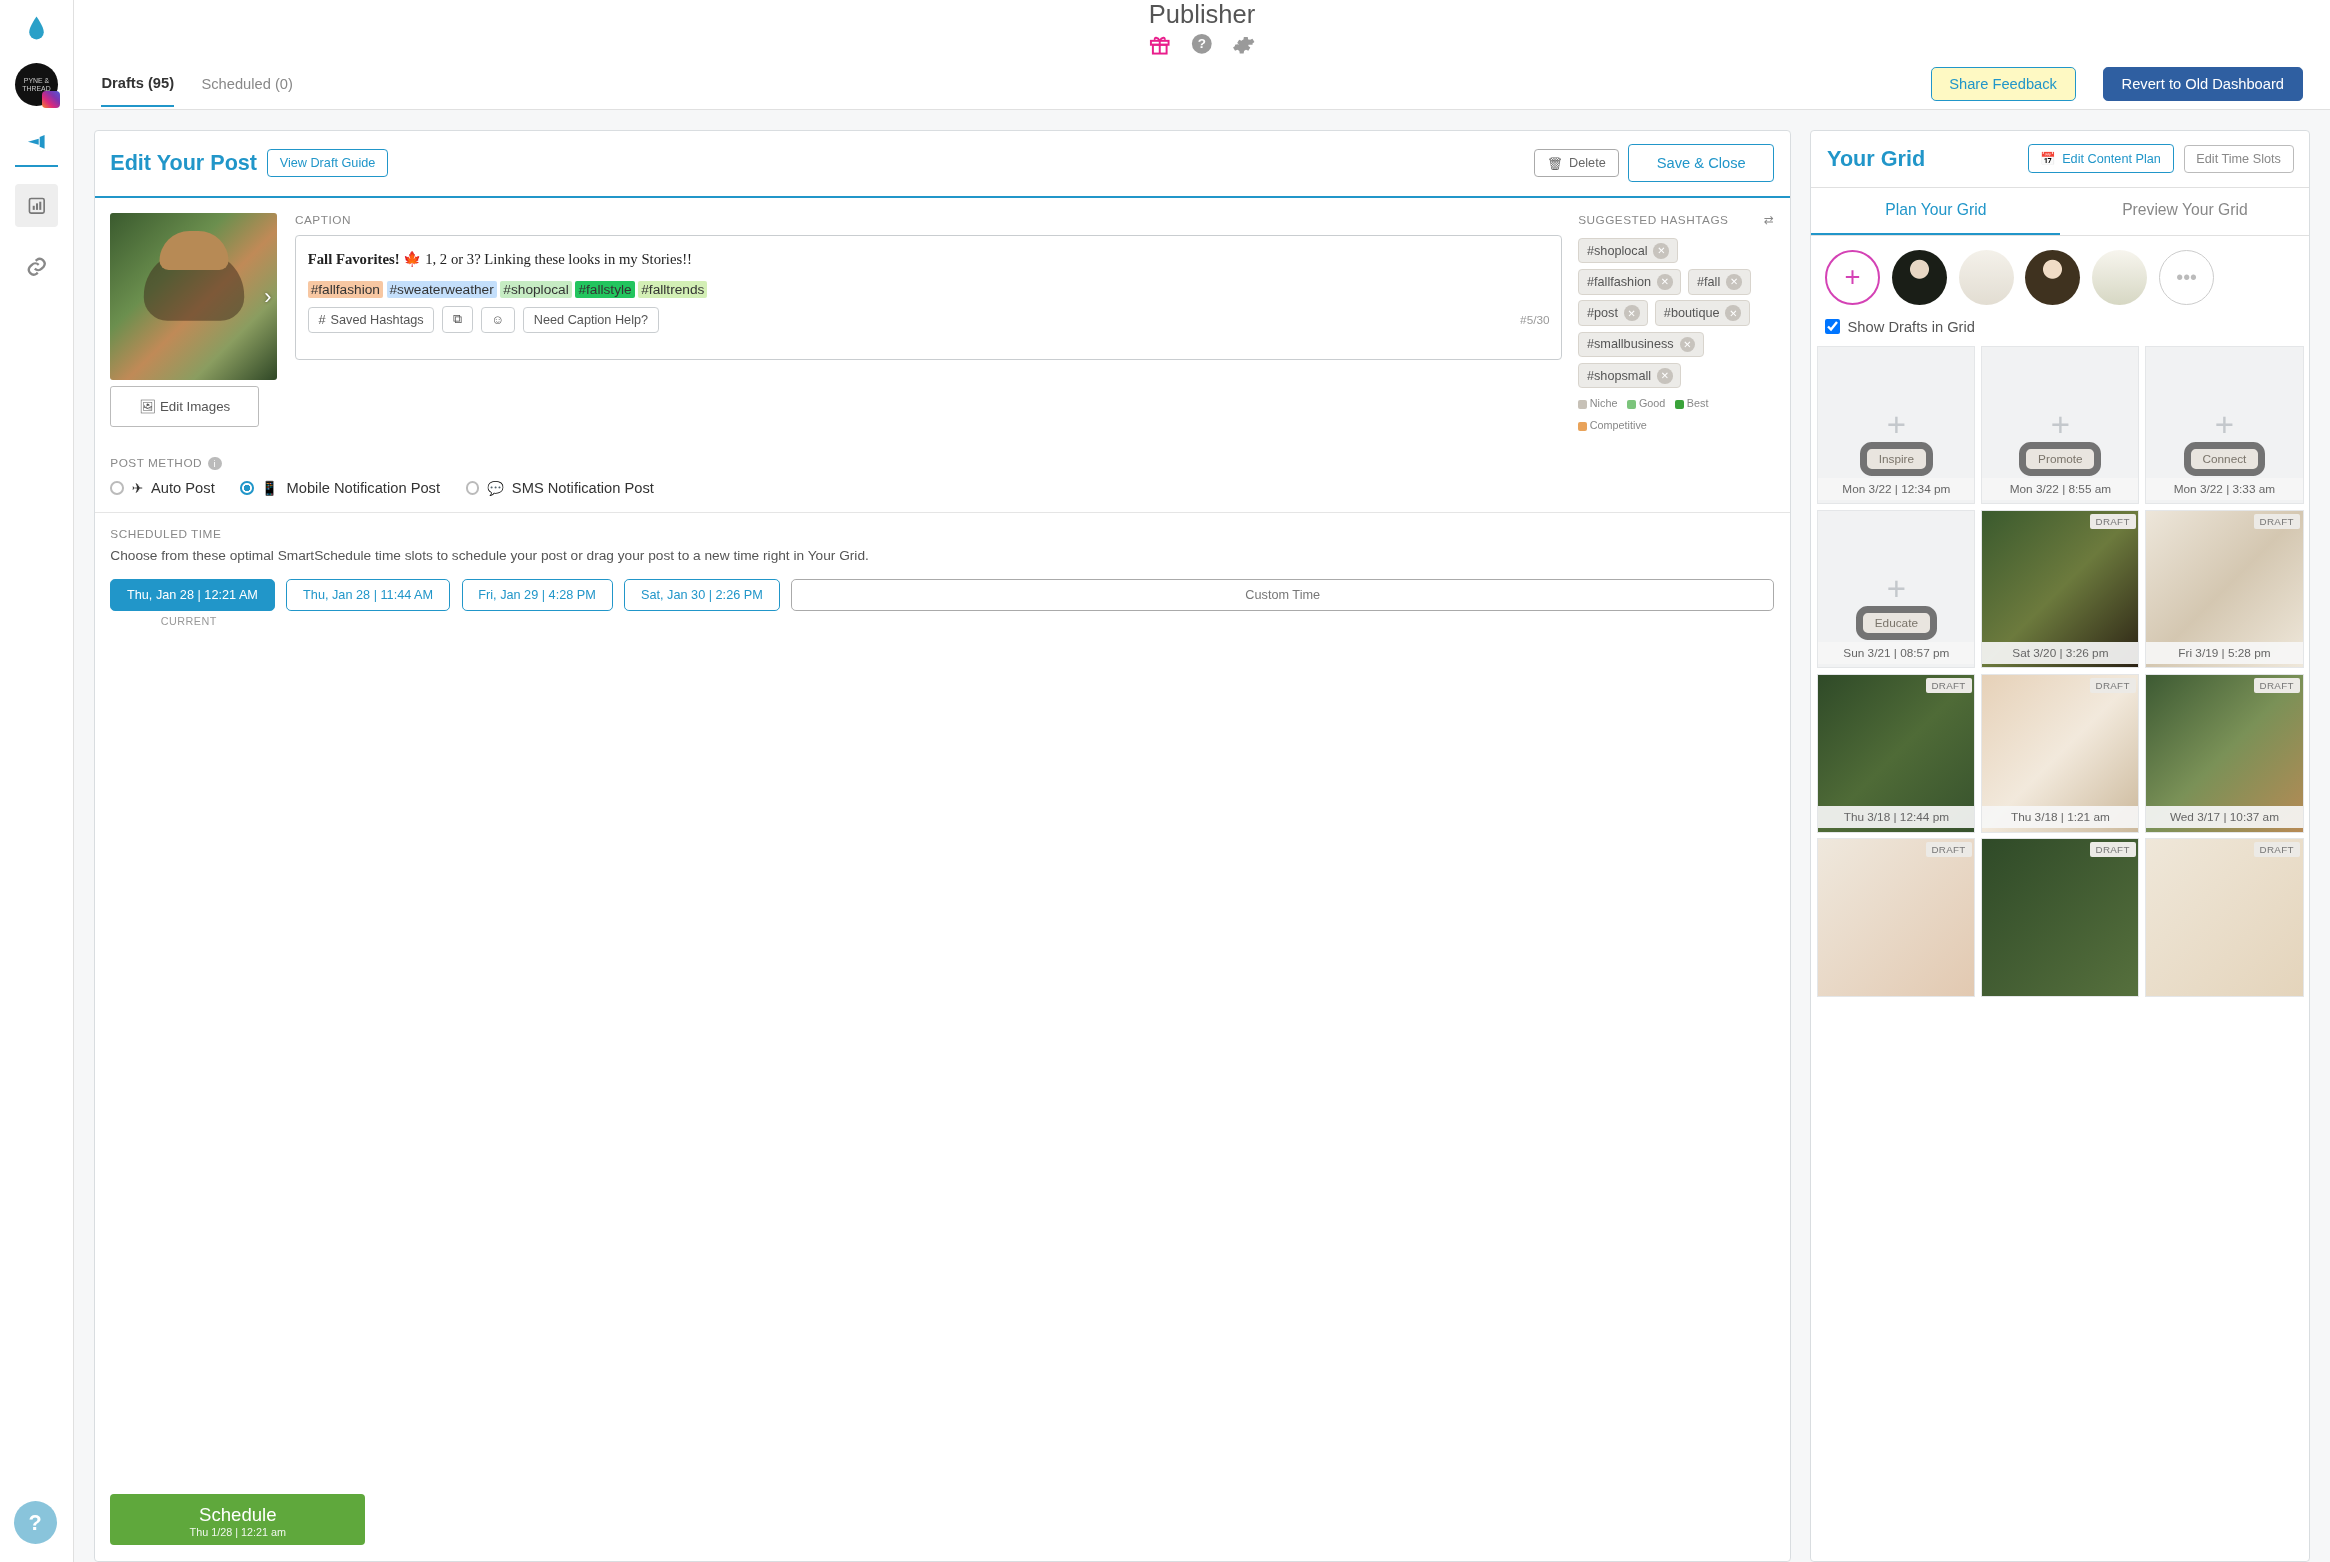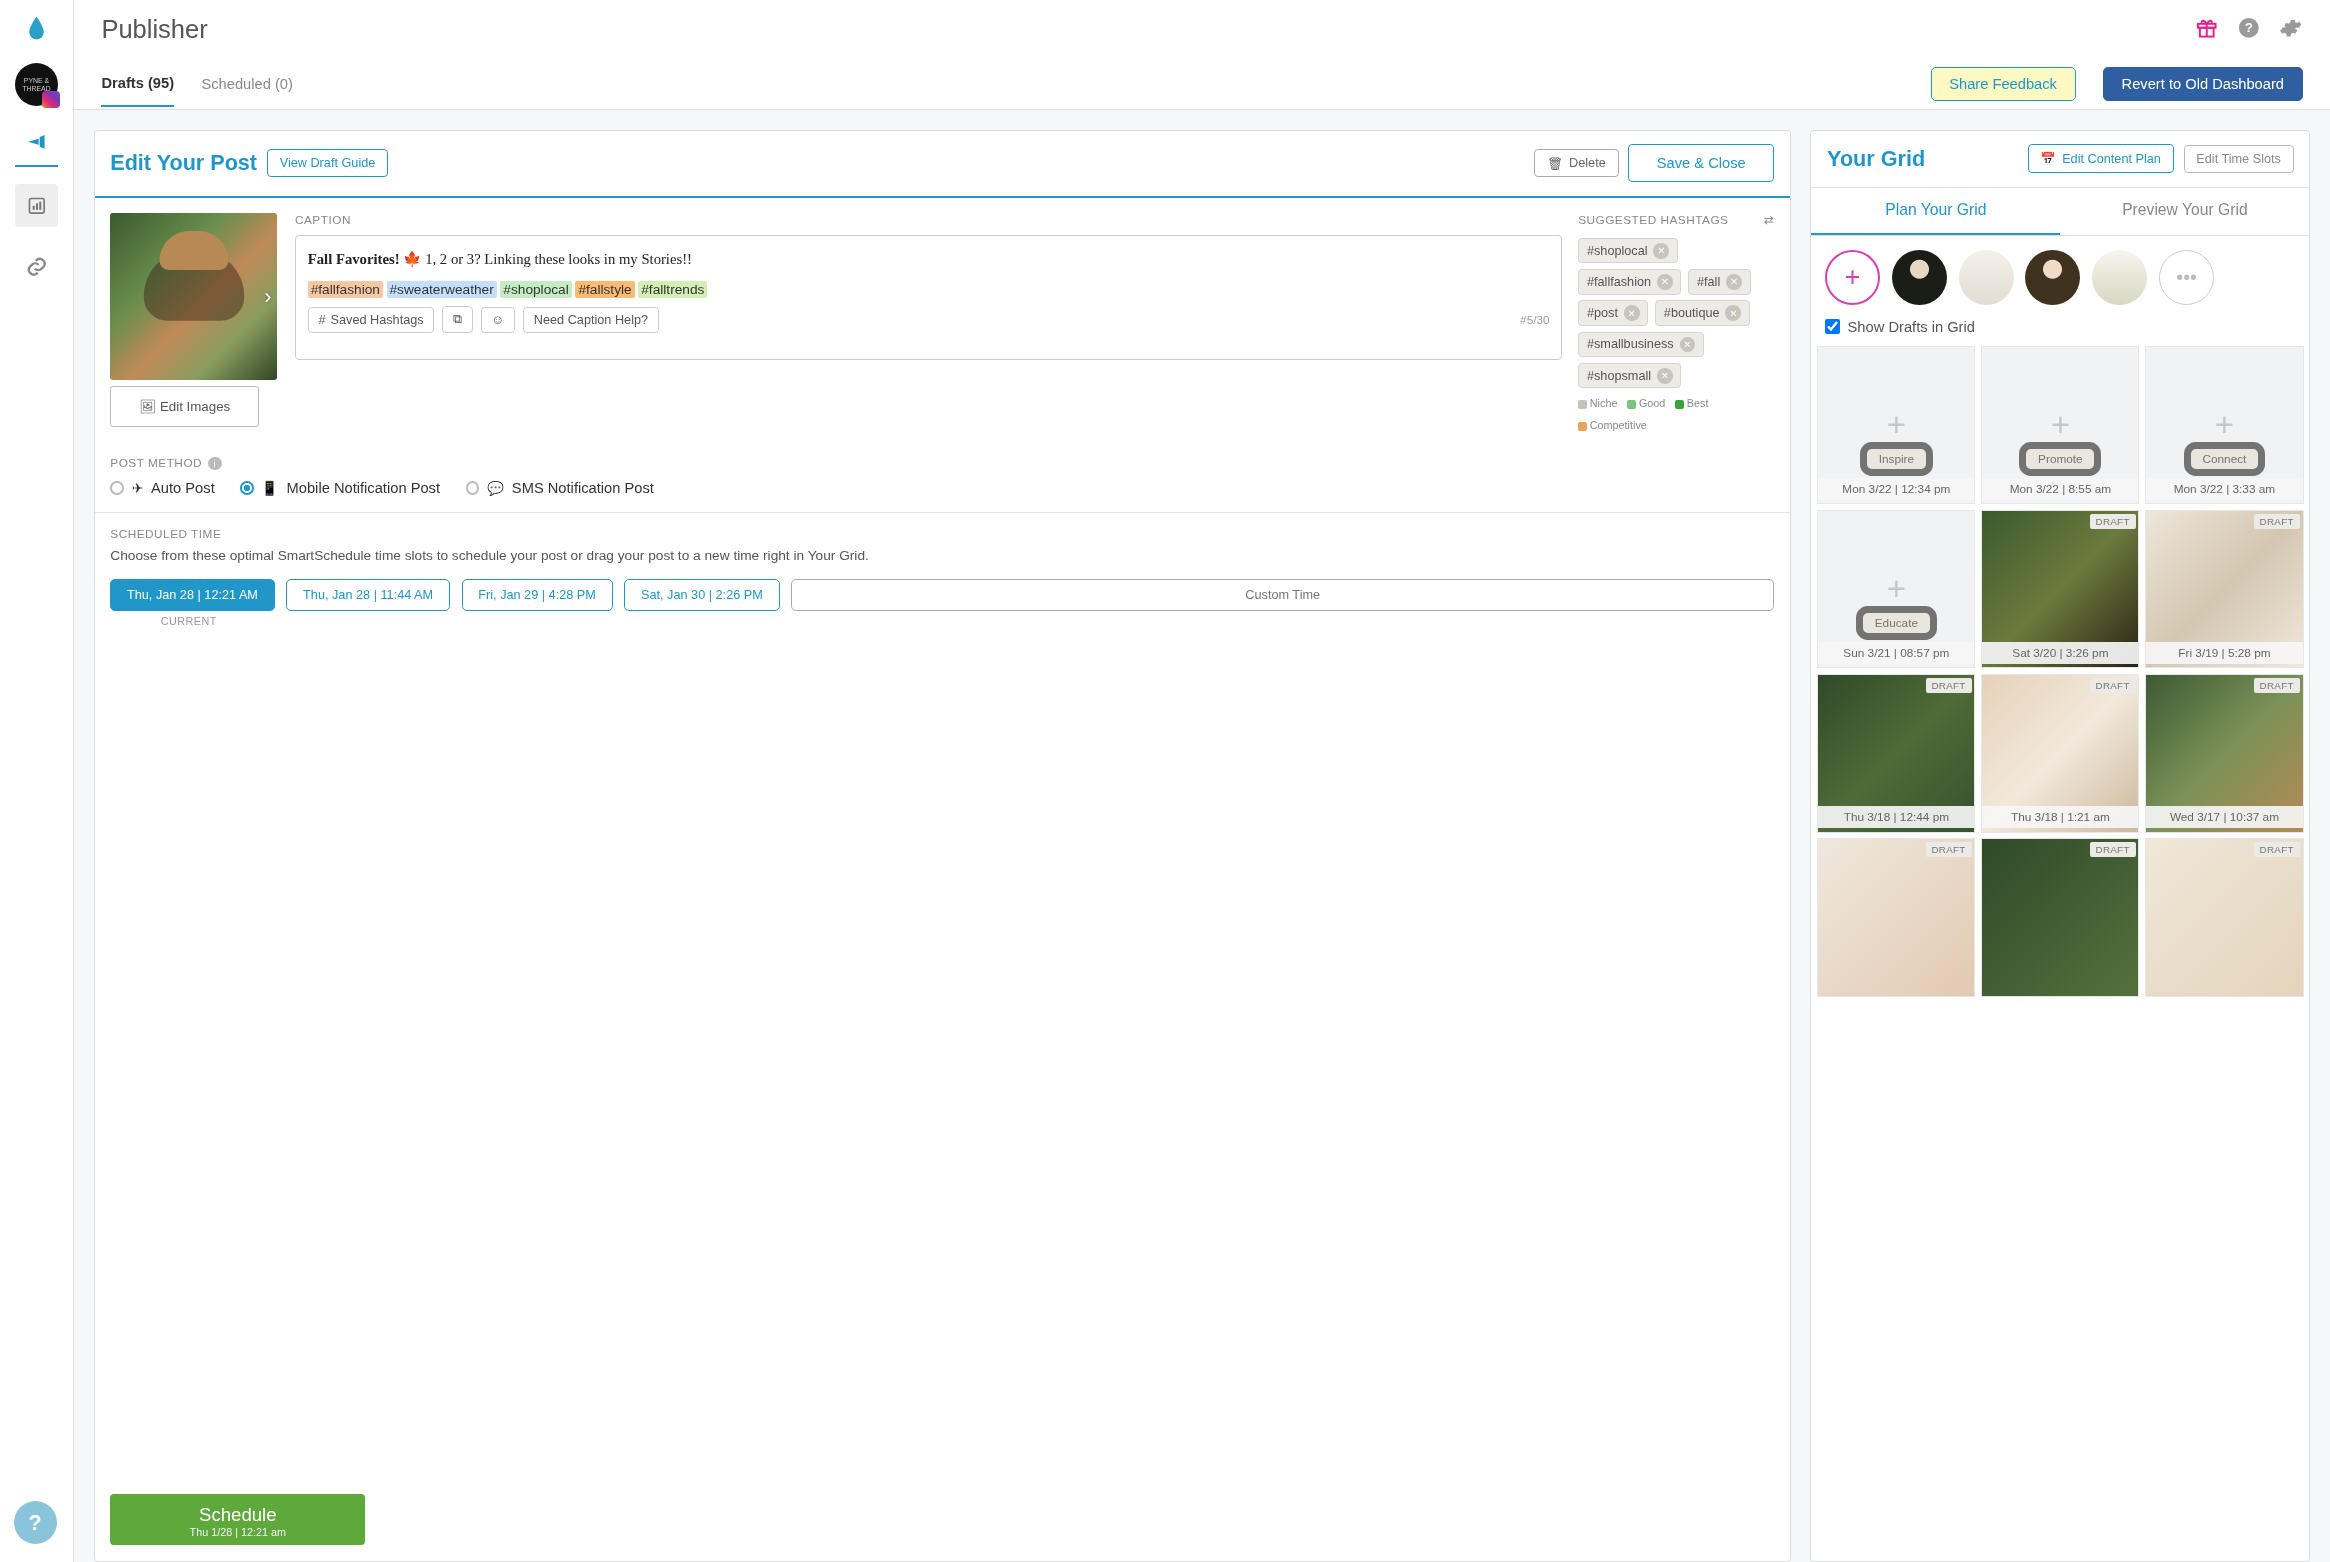--- a/index.html
+++ b/index.html
@@ -7,21 +7,21 @@
 .app { display: flex; height: 100vh; }
 .sidebar { width: 74px; background: #fff; border-right: 1px solid #e0e0e0; display: flex; flex-direction: column; align-items: center; padding-top: 13.7px; gap: 17.6px; position: relative; }
 .sidebar .logo svg { width: 29px; height: 29px; }
 .sidebar .avatar { width: 43px; height: 43px; border-radius: 50%; background: #111; position: relative; display:flex; align-items:center; justify-content:center; color:#ccc; font-size:6.9px; text-align:center; line-height:1.1; }
 .sidebar .avatar .badge { position:absolute; bottom:-2px; right:-2px; width:17.6px; height:17.6px; border-radius:3.9px; background: linear-gradient(45deg,#f58529,#dd2a7b,#8134af,#515bd4); }
 .sidebar .icon-btn { width:43px; height:43px; display:flex; align-items:center; justify-content:center; color:#2196c9; }
 .sidebar .icon-btn.active { border-bottom: 2.9px solid #2196c9; padding-bottom:3.9px; }
 .sidebar .icon-btn.muted { color:#888; background:#eee; border-radius:3.9px; }
 .sidebar .help-bubble { position:absolute; bottom:17.6px; left:13.7px; width:43px; height:43px; border-radius:50%; background:#89c4db; color:#fff; display:flex; align-items:center; justify-content:center; font-size:21.6px; font-weight:bold; }
 .main { flex:1; display:flex; flex-direction:column; overflow:hidden; }
-.topbar { height:59px; background:#fff; display:flex; align-items:center; padding:0 27.4px; }
+.topbar { height:59px; background:#fff; display:flex; align-items:center; padding:0 27.4px;flex-direction:column; }
 .topbar h1 { font-size:25.5px; font-weight:500; color:#555; flex:1; }
 .topbar .top-icons { display:flex; gap:19.6px; align-items:center; color:#888; }
 .topbar .gift { color:#e91e8c; }
 .tabbar { background:#fff; border-bottom:1px solid #e0e0e0; display:flex; align-items:center; padding:0 27.4px; height:51px; gap:27.4px; }
 .tabbar .tab { color:#888; font-size:14.7px; cursor:pointer; padding:13.7px 0; }
 .tabbar .tab.active { color:#333; font-weight:600; border-bottom:2.9px solid #2196c9; }
 .tabbar .spacer { flex:1; }
 .tabbar .btn { border:1px solid #2196c9; color:#2196c9; background:#fef9c3; padding:7.8px 17.6px; border-radius:4.9px; font-size:14.7px; cursor:pointer; }
 .tabbar .btn.primary { background:#2f5fa1; color:#fff; border-color:#2f5fa1; }
 .content { flex:1; display:flex; gap:19.6px; padding:19.6px 19.6px 0 19.6px; overflow:auto; }
@@ -43,21 +43,21 @@
 .caption-col { flex:1; min-width:0; }
 .caption-col .label { color:#888; font-size:11.8px; letter-spacing:0.5px; margin-bottom:7.8px; }
 .caption-box { border:1px solid #c9cdd0; border-radius:3.9px; padding:11.8px 11.8px 5.9px 11.8px; min-height:125px; position:relative; }
 .caption-box .cap-text { font-family: Georgia, serif; font-size:14.7px; line-height:1.5; color:#222; }
 .caption-box .cap-text strong { font-weight:bold; }
 .hashtags-row { margin-top:11.8px; font-size:13.7px; }
 .ht { padding:1px 2.9px; border-radius:2px; }
 .ht.orange { background:#f7c7a2; }
 .ht.blue { background:#c4dffb; }
 .ht.green { background:#c6ecc3; }
-.ht.teal { background:#fdba74; }
+.ht.teal { background:#22c55e; }
 .ht.lime { background:#d3efb5; }
 .caption-footer { display:flex; gap:7.8px; align-items:center; margin-top:9.8px; }
 .caption-footer .chip { border:1px solid #c9cdd0; border-radius:3.9px; padding:4.9px 9.8px; font-size:12.7px; color:#555; display:inline-flex; align-items:center; gap:4.9px; background:#fff; cursor:pointer; }
 .caption-footer .count { margin-left:auto; color:#999; font-size:11.8px; }
 .suggested-col { width:196px; flex-shrink:0; }
 .suggested-col .header { display:flex; align-items:center; color:#888; font-size:11.8px; letter-spacing:0.5px; margin-bottom:7.8px; }
 .suggested-col .header .shuffle { margin-left:auto; color:#888; cursor:pointer; }
 .tag-pill { display:inline-flex; align-items:center; gap:5.9px; background:#ecebe8; border:1px solid #d8d4cd; border-radius:3.9px; padding:3.9px 7.8px; font-size:12.7px; color:#555; margin:2.9px 2.9px 2.9px 0; }
 .tag-pill .rm { width:15.7px; height:15.7px; border-radius:50%; background:#c7c3bd; color:#fff; display:inline-flex; align-items:center; justify-content:center; font-size:9.8px; cursor:pointer; }
 .legend { display:flex; gap:9.8px; font-size:10.8px; color:#888; margin-top:5.9px; flex-wrap:wrap; }

